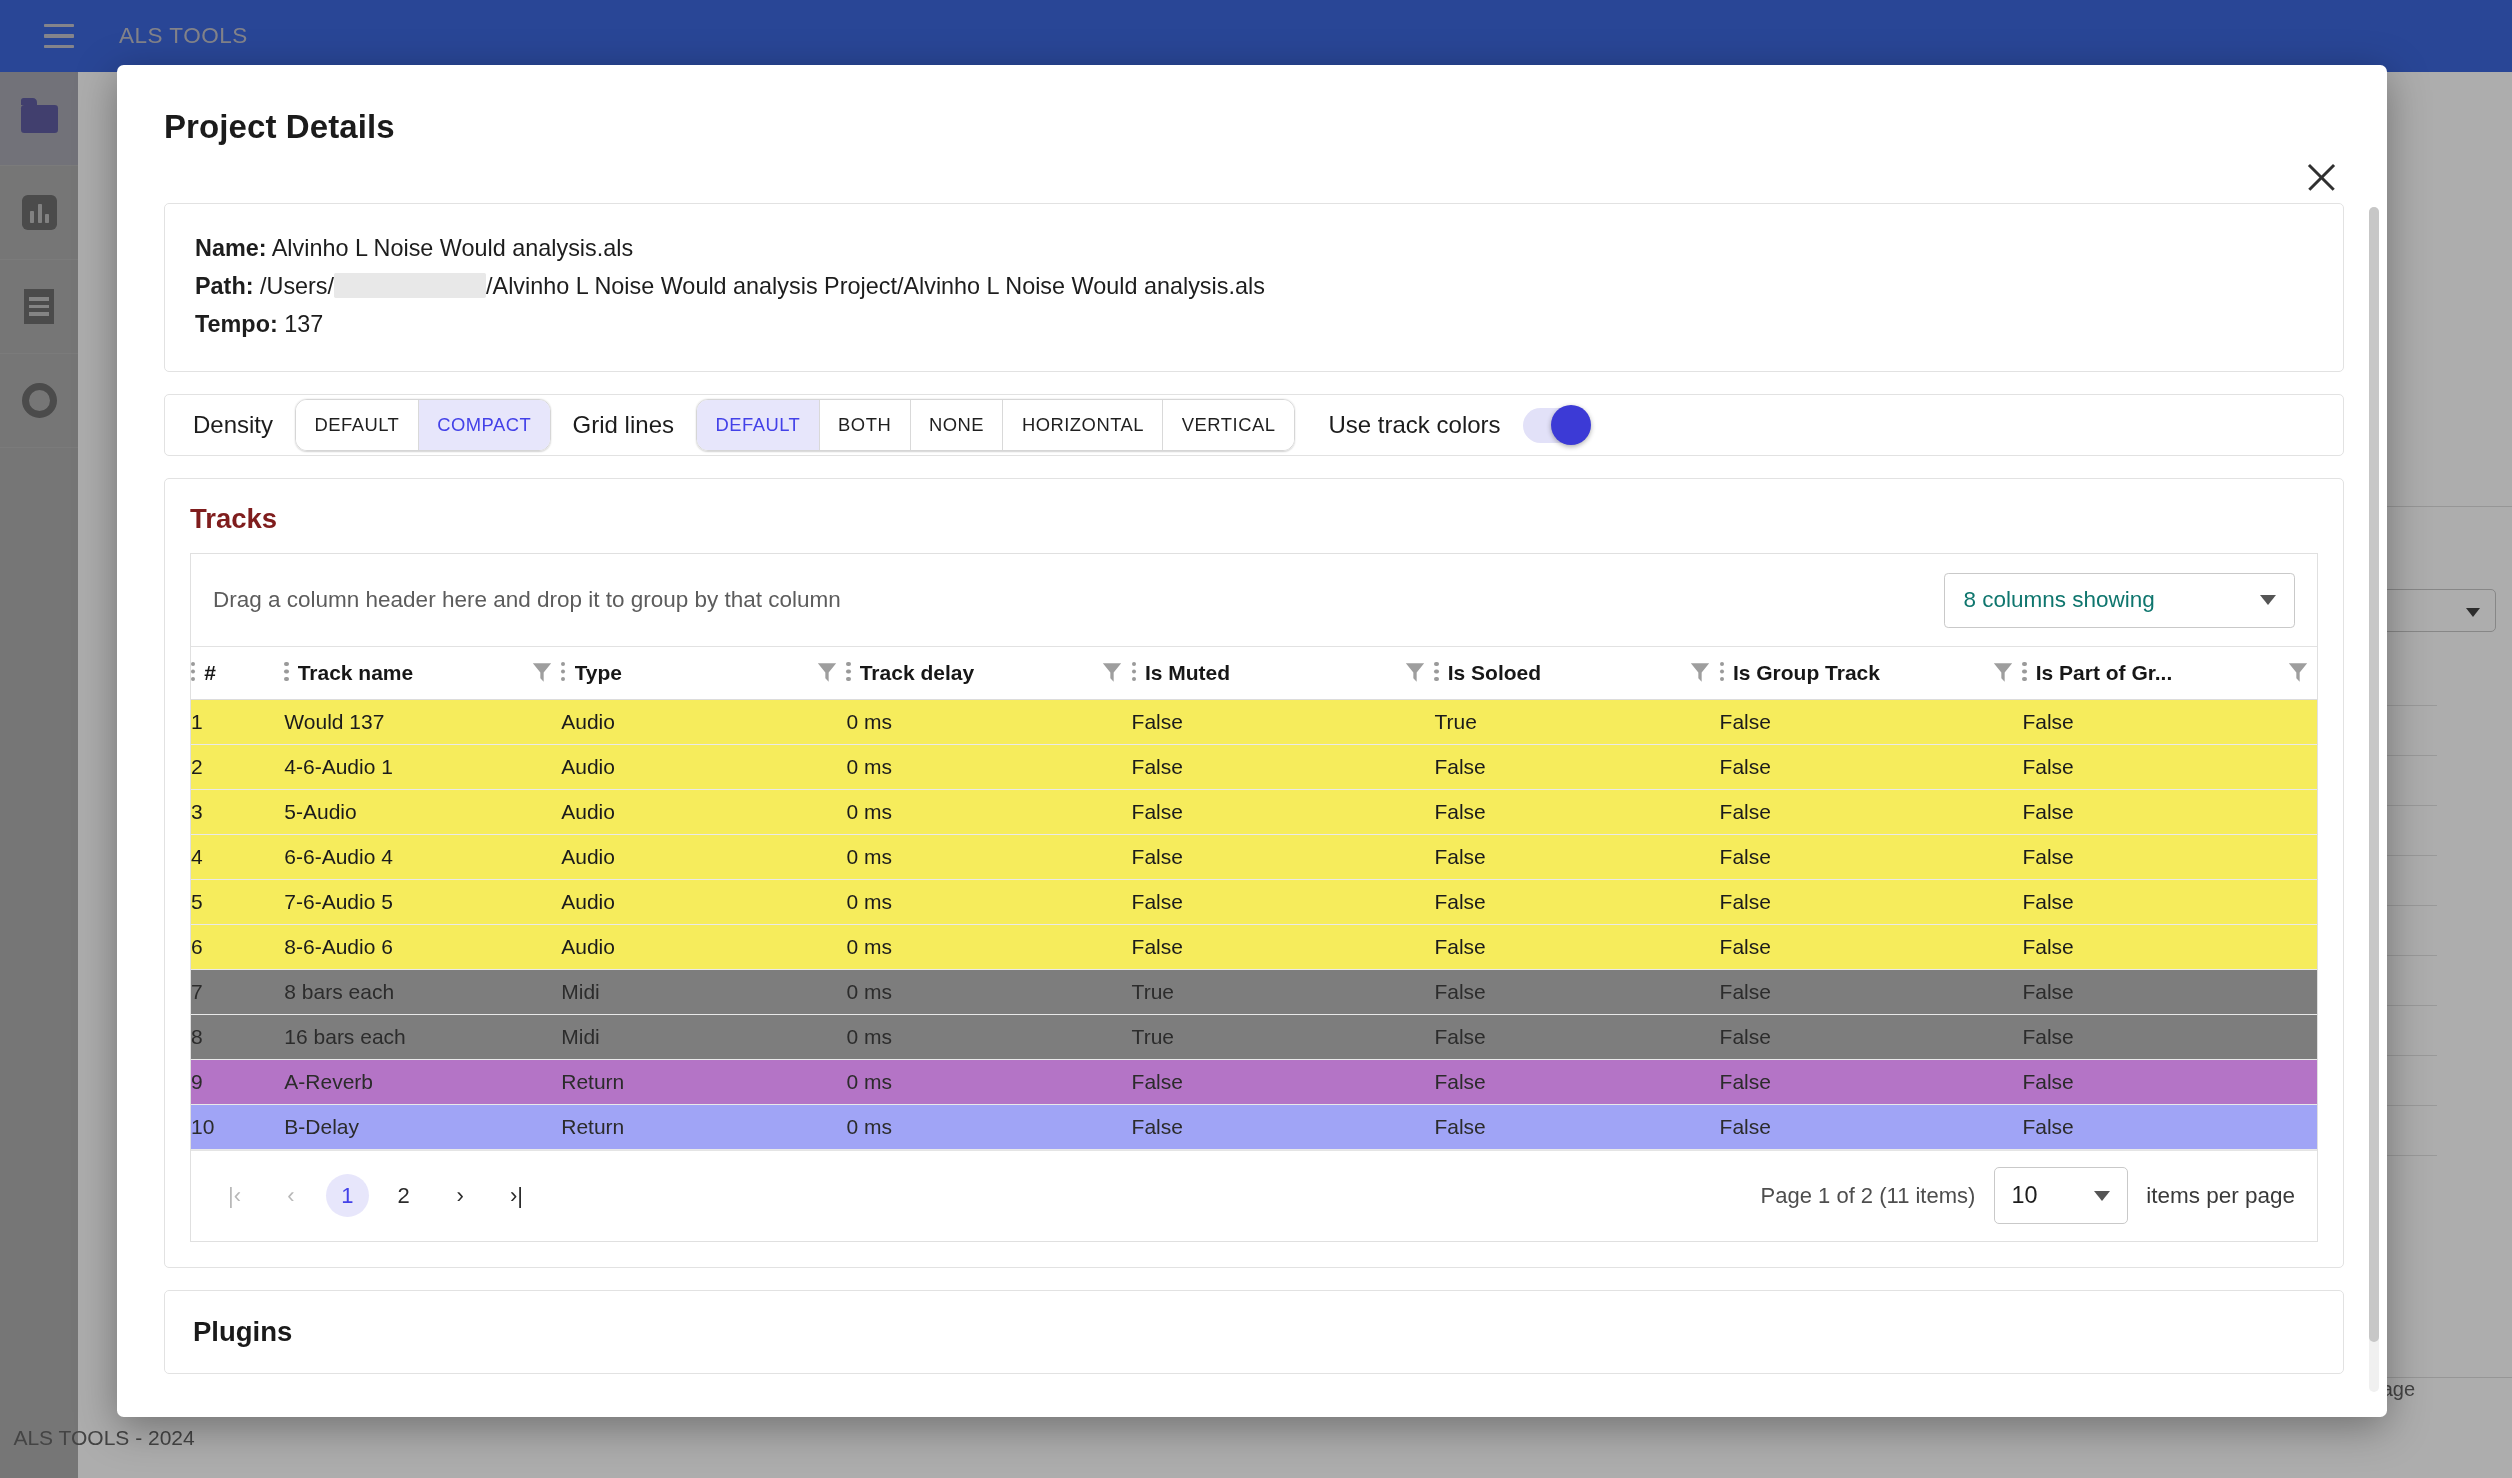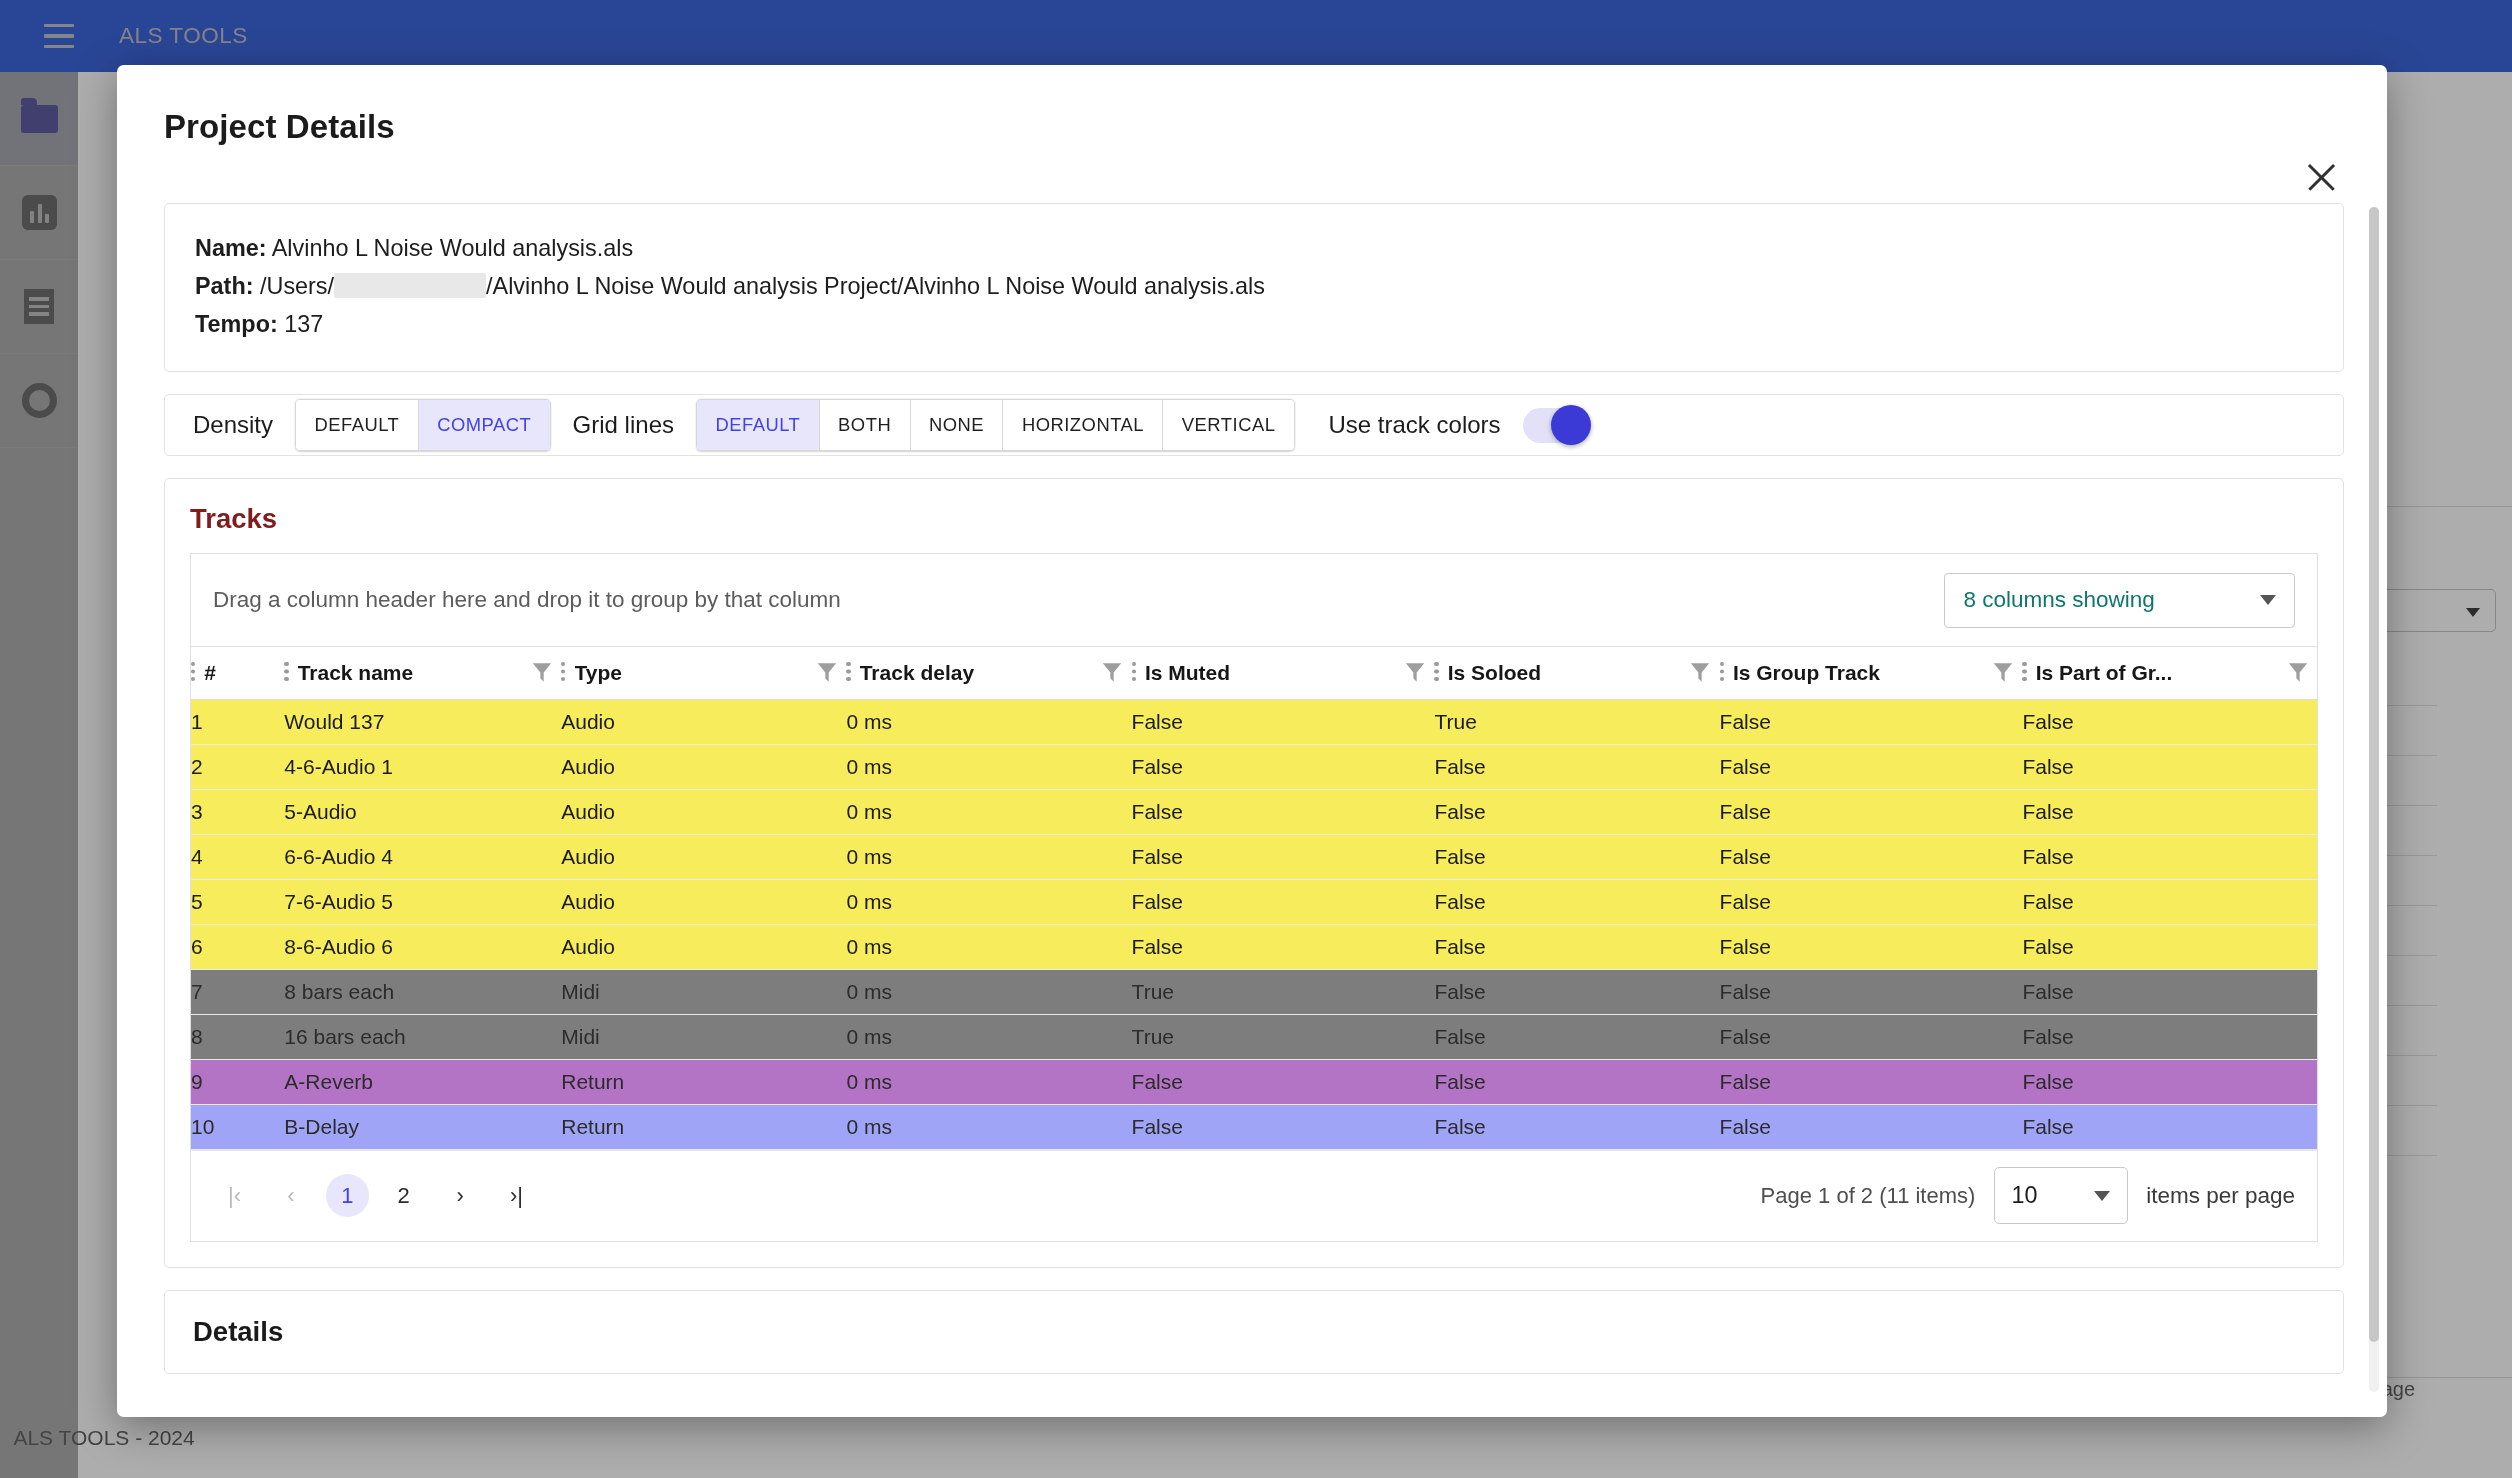--- a/index.html
+++ b/index.html
@@ -84,21 +84,21 @@
   .card { border: 0.8px solid #e2e2e2; border-radius: 5px; background: #fff; }
 
   .info-card { padding: 25px 30px 28px 30px; margin-top: 13.4px; }
   .info-line { font-size: 23.4px; color: #1d1d1d; line-height: 38px; white-space: nowrap; }
   .info-line b { font-weight: 700; }
   .redacted { display:inline-block; width: 152px; height: 25px; background: #e8e8e8;
      vertical-align: -3.3px; border-radius: 1.7px; }
 
   .opts-card { margin-top: 22px; padding: 4px 28px; display: flex; align-items: center; gap: 22px; }
   .opts-label { font-size: 24px; color: #1c1c1c; }
-  .btn-group { display: flex; border-radius: 5px; overflow: hidden;
+  .btn-group { display: flex; border-radius: 12px; overflow: hidden;
      box-shadow: 0 0.8px 1.7px rgba(0,0,0,.18); border: 0.8px solid #d6d6d6; }
   .btn-group > button {
      font-family: "Liberation Sans", sans-serif;
      font-size: 18.4px; letter-spacing: 0.5px; color: #1f1f1f; background: #fff;
      border: none; border-right: 0.8px solid #d9d9d9; padding: 11.7px 18.4px; cursor: pointer; height: 50px;
   }
   .btn-group > button:last-child { border-right: none; }
   .btn-group > button.sel { background: #e7e6fb; color: #4341e8; }
   .toggle-wrap { display:flex; align-items:center; gap: 22px; margin-left: 11.7px; }
   .toggle { width: 67px; height: 35px; border-radius: 18.4px; background: #e2e1f8;
@@ -518,21 +518,21 @@
               <span>10</span>
               <span class="caret"></span>
             </div>
             <span class="ipp-label">items per page</span>
           </div>
         </div>
       </div>
     </div>
 
     <div class="card plugins-card">
-      <div class="plugins-title">Details</div>
+      <div class="plugins-title">Plugins</div>
     </div>
   </div>
 
   <div class="modal-scroll">
     <div class="thumb"></div>
   </div>
 </div>
 
 
 </body></html>

